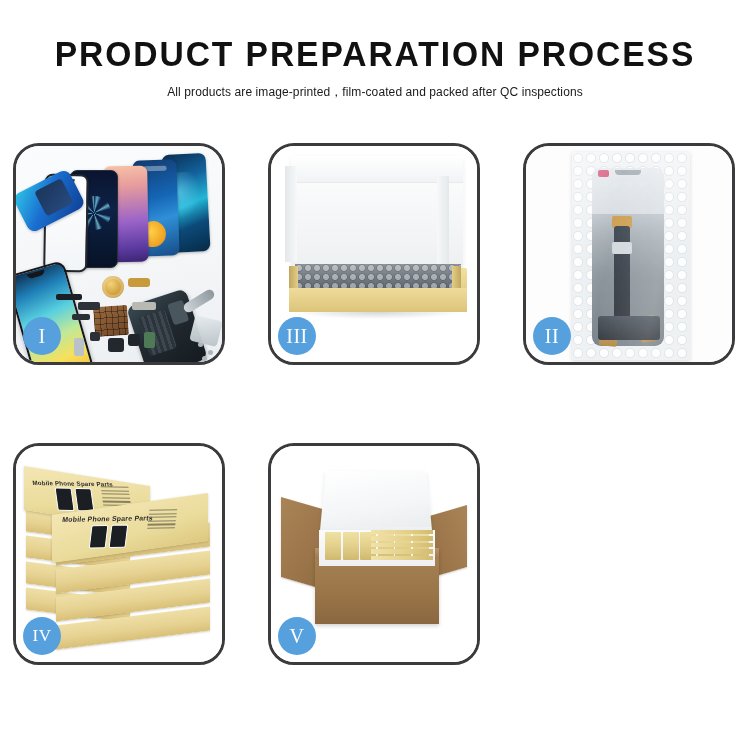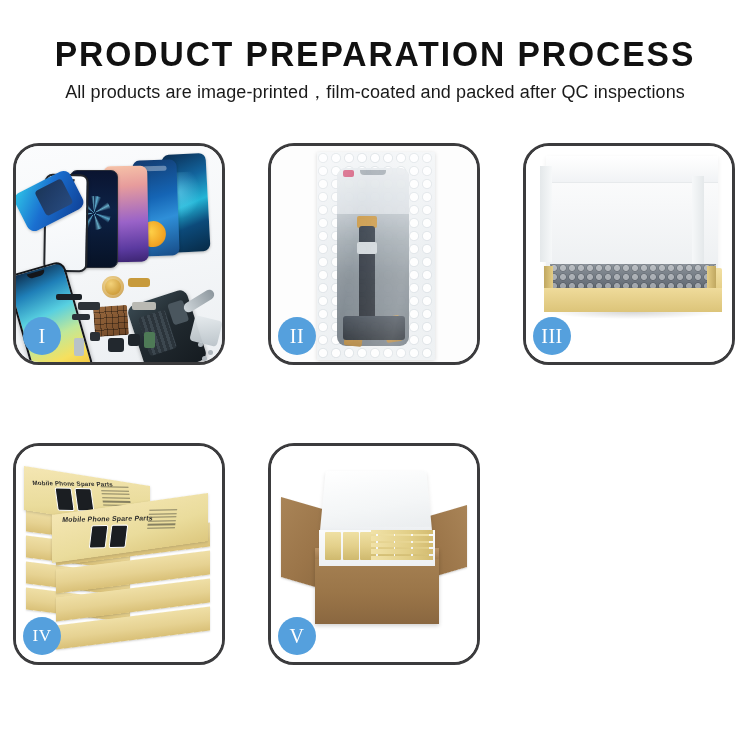--- a/index.html
+++ b/index.html
@@ -34,21 +34,21 @@
     font-weight: bold;
     color: #111111;
     letter-spacing: 2.0px;
     line-height: 40px;
     white-space: nowrap;
     transform: scaleX(0.96);
   }
   .subtitle {
     margin-top: 9px;
     font-family: "Liberation Sans", sans-serif;
-    font-size: 18px;
+    font-size: 12px;
     font-weight: normal;
     color: #1a1a1a;
     letter-spacing: 0.1px;
     line-height: 19px;
     white-space: nowrap;
   }
 
   
   .grid {
     position: absolute;
@@ -542,55 +542,55 @@
         <div class="screw" style="left:192px; top:204px;"></div>
         <div class="screw" style="left:186px; top:210px;"></div>
         <div class="tool"></div>
         <div class="tool2"></div>
       </div>
       <div class="badge">I</div>
     </div>
 
     <div class="panel">
       <div class="panel-photo">
+        <div class="p3-bg"></div>
+        <div class="foam-lid">
+          <div class="foam-lid-r"></div>
+        </div>
+        <div class="box3-body"></div>
+        <div class="box3-inner"></div>
+        <div class="box3-bubbles"></div>
+        <div class="box3-lipL"></div>
+        <div class="box3-lipR"></div>
+        <div class="box3-front"></div>
+        <div class="box3-shadow"></div>
+      </div>
+      <div class="badge">III</div>
+    </div>
+
+    <div class="panel">
+      <div class="panel-photo">
         <div class="p2-bg"></div>
         <div class="bubble-bag">
           <div class="lcd-panel">
             <div class="lcd-top">
               <div class="lcd-notch"></div>
             </div>
             <div class="lcd-pinkdot"></div>
             <div class="lcd-tape"></div>
             <div class="lcd-flex"></div>
             <div class="lcd-ic"></div>
             <div class="lcd-conn-l"></div>
             <div class="lcd-conn-r"></div>
             <div class="lcd-bottom"></div>
           </div>
           <div class="bag-seal"></div>
         </div>
       </div>
       <div class="badge">II</div>
-    </div>
-
-    <div class="panel">
-      <div class="panel-photo">
-        <div class="p3-bg"></div>
-        <div class="foam-lid">
-          <div class="foam-lid-r"></div>
-        </div>
-        <div class="box3-body"></div>
-        <div class="box3-inner"></div>
-        <div class="box3-bubbles"></div>
-        <div class="box3-lipL"></div>
-        <div class="box3-lipR"></div>
-        <div class="box3-front"></div>
-        <div class="box3-shadow"></div>
-      </div>
-      <div class="badge">III</div>
     </div>
 
     <div class="panel">
       <div class="panel-photo">
         <div class="p4-bg"></div>
         <div class="stack">
           <div class="sbox sb-l1"></div>
           <div class="sbox sb-l2"></div>
           <div class="sbox sb-l3"></div>
           <div class="sbox sb-l4"></div>

